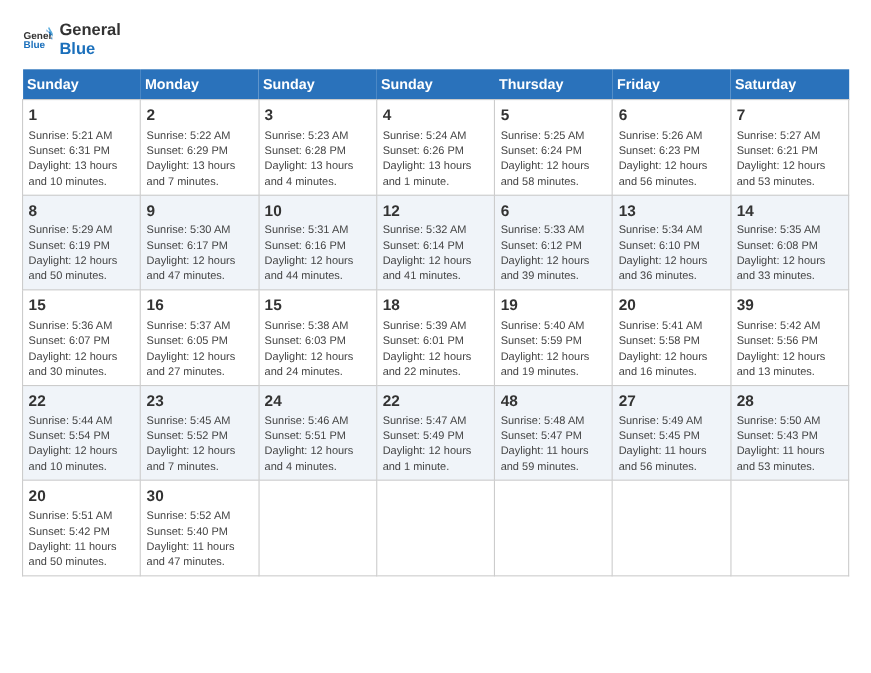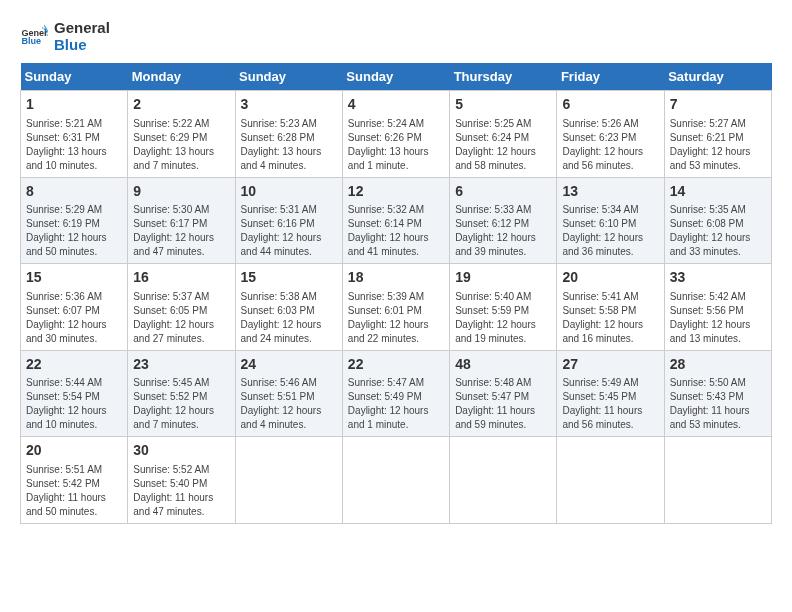--- a/index.html
+++ b/index.html
@@ -193,21 +193,21 @@
         </td>
         <td>
           <div class="day-number">19</div>
 <div class="day-detail">Sunrise: 5:40 AM<br>Sunset: 5:59 PM<br>Daylight: 12 hours and 19 minutes.</div>
         </td>
         <td>
           <div class="day-number">20</div>
 <div class="day-detail">Sunrise: 5:41 AM<br>Sunset: 5:58 PM<br>Daylight: 12 hours and 16 minutes.</div>
         </td>
         <td>
-          <div class="day-number">33</div>
+          <div class="day-number">39</div>
 <div class="day-detail">Sunrise: 5:42 AM<br>Sunset: 5:56 PM<br>Daylight: 12 hours and 13 minutes.</div>
         </td>
       </tr>
       <tr>
         <td>
           <div class="day-number">22</div>
 <div class="day-detail">Sunrise: 5:44 AM<br>Sunset: 5:54 PM<br>Daylight: 12 hours and 10 minutes.</div>
         </td>
         <td>
           <div class="day-number">23</div>

